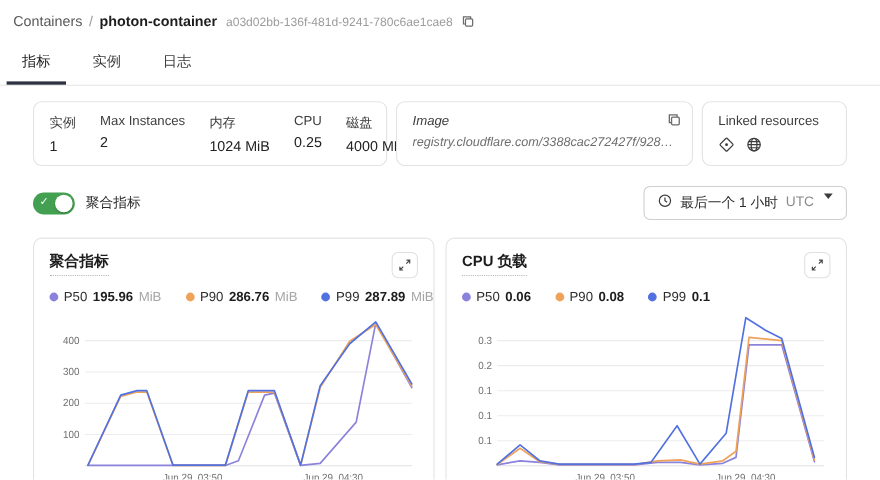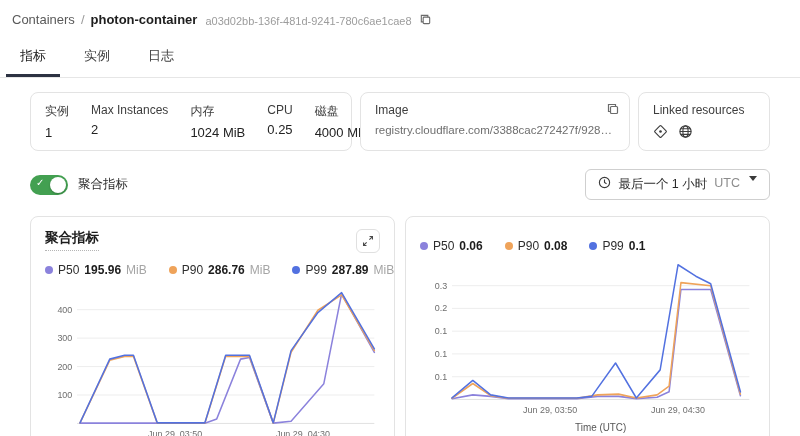--- a/index.html
+++ b/index.html
@@ -20,21 +20,21 @@
   .tab.active { color:#1a1a1a; font-weight:500; border-bottom-color:#2c3242; }
 
   
   .content { padding:0 30px; }
 
   .cards-row { display:flex; gap:8px; margin-top:14px; }
   .card { background:#fff; border:1px solid #e3e3e3; border-radius:8px; padding:10px 14px; }
   .overview-card { width:322px; display:flex; gap:22px; }
   .stat-label { font-size:12px; color:#3d3d3d; white-space:nowrap; }
   .stat-value { font-size:13px; color:#222; margin-top:5px; white-space:nowrap; }
-  .image-card { flex:1; min-width:0; position:relative; }
+  .image-card { flex:1; min-width:0; position:relative;font-style:italic; }
   .image-label { font-size:12px; color:#3d3d3d; }
   .image-value { font-size:11.5px; color:#6e6e6e; margin-top:7px; white-space:nowrap; overflow:hidden; text-overflow:ellipsis; }
   .image-copy { position:absolute; top:8px; right:8px; }
   .linked-card { width:132px; }
   .linked-label { font-size:12px; color:#3d3d3d; white-space:nowrap; }
   .linked-icons { display:flex; gap:10px; margin-top:7px; color:#3d3d3d; }
   .linked-icons .icon-btn { color:#3d3d3d; padding:0; }
 
   
   .controls-row { display:flex; align-items:center; justify-content:space-between; margin-top:18px; }
@@ -204,20 +204,28 @@
           <text x="138.28" y="160" text-anchor="middle" font-size="9.5" fill="#6e6e6e">Jun 29, 03:50</text>
           <text x="274.15999999999997" y="160" text-anchor="middle" font-size="9.5" fill="#6e6e6e">Jun 29, 04:30</text>
           <text x="192" y="178" text-anchor="middle" font-size="10.5" fill="#555">Time (UTC)</text>
           <polyline points="37.2,145.7 169.9,145.7 182.5,141.4 207.8,81.0 217.3,79.3 242.6,145.7 261.5,143.7 296.3,105.8 315.2,14.9 350.0,74.1" fill="none" stroke="#8b82dc" stroke-width="1.6" stroke-linejoin="round" stroke-linecap="round"></polyline>
           <polyline points="37.2,145.4 68.8,82.2 84.6,78.2 94.0,78.2 119.3,145.7 169.9,145.7 192.0,78.2 217.3,78.2 242.6,145.7 261.5,74.1 290.0,31.6 315.2,16.1 350.0,72.4" fill="none" stroke="#efa35a" stroke-width="1.6" stroke-linejoin="round" stroke-linecap="round"></polyline>
           <polyline points="37.2,145.4 68.8,81.0 84.6,77.0 94.0,77.0 119.3,145.4 169.9,145.4 192.0,77.0 217.3,77.0 242.6,145.4 261.5,72.4 290.0,33.9 315.2,13.8 350.0,70.7" fill="none" stroke="#5271e0" stroke-width="1.6" stroke-linejoin="round" stroke-linecap="round"></polyline>
         </svg>
     </div>
 
     <div class="card chart-card">
+      <div class="chart-head">
+        <span class="chart-title">CPU 负载</span>
+        <button class="expand-btn">
+          <svg width="12" height="12" viewBox="0 0 14 14" fill="none" stroke="currentColor" stroke-width="1.3">
+            <path d="M8.8 1.8h3.4v3.4M12.2 1.8 8.6 5.4M5.2 12.2H1.8V8.8M1.8 12.2l3.6-3.6"></path>
+          </svg>
+        </button>
+      </div>
       <div class="legend">
         <span class="legend-item">
           <span class="legend-dot" style="background: rgb(139, 130, 220);"></span>
           <span class="legend-name">P50</span>
           <span class="legend-value">0.06</span>
         </span>
         <span class="legend-item">
           <span class="legend-dot" style="background: rgb(239, 163, 90);"></span>
           <span class="legend-name">P90</span>
           <span class="legend-value">0.08</span>

